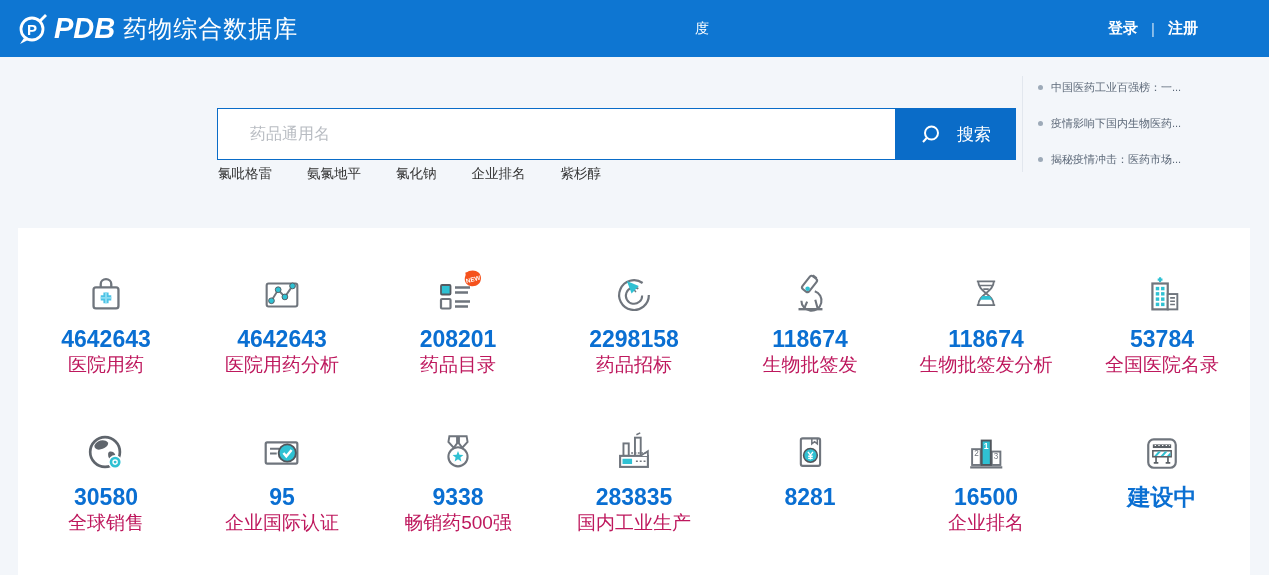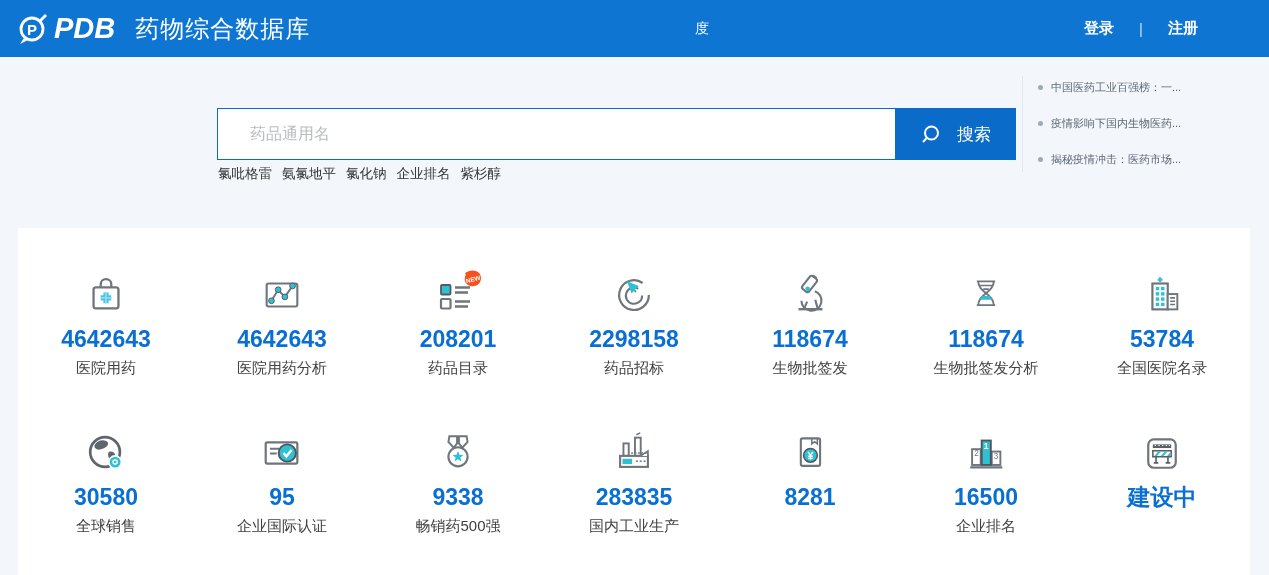--- a/index.html
+++ b/index.html
@@ -12,47 +12,47 @@
 
   
   .header {
     position:absolute; top:0; left:0; right:0; height:57px;
     background:#0e76d2; color:#fff;
     display:flex; align-items:center;
   }
   .logo { position:absolute; left:16px; top:0; height:57px; display:flex; align-items:center; cursor:pointer; }
   .logo-mark { margin-right:2px; display:flex; align-items:center; }
   .logo-brand { font-size:29px; font-weight:bold; font-style:italic; letter-spacing:0; }
-  .logo-title { font-size:24px; font-weight:400; margin-left:20px; letter-spacing:1px; }
+  .logo-title { font-size:24px; font-weight:400; margin-left:8px; letter-spacing:1px; }
   .announcements {
     position:absolute; left:695px; top:0; height:57px; width:322px;
     display:flex; align-items:center; overflow:hidden; white-space:nowrap;
     font-size:14px;
   }
   .announce-partial { flex:0 0 auto; }
   .announce-main { flex:0 0 auto; margin-left:42px; }
-  .auth { position:absolute; right:71px; top:0; height:57px; display:flex; align-items:center; font-size:15px; font-weight:bold;gap:12px; }
+  .auth { position:absolute; right:71px; top:0; height:57px; display:flex; align-items:center; font-size:15px; font-weight:bold; }
   .auth a { color:#fff; text-decoration:none; cursor:pointer; }
   .auth .sep { margin:0 13px; font-weight:400; opacity:.75; }
 
   
   .search-wrap { position:absolute; left:217px; top:108px; display:flex; }
   .search-input {
     width:678px; height:52px; background:#fff;
     border:1px solid #0a6cc8; border-right:none;
     font-size:16px; padding:0 32px; color:#333; outline:none;
     font-family:"Liberation Sans","DejaVu Sans",sans-serif;
   }
   .search-input::placeholder { color:#b8bcc2; }
   .search-btn {
     width:121px; height:52px; background:#0a6cc8; border:none; color:#fff;
     font-size:17px; display:flex; align-items:center; justify-content:center; gap:16px;
     cursor:pointer; font-family:inherit;
   }
-  .hot-links { position:absolute; left:218px; top:165px; display:flex; gap:10px; font-size:13.5px; }
+  .hot-links { position:absolute; left:218px; top:165px; display:flex; gap:35px; font-size:13.5px; }
   .hot-links a { color:#333; text-decoration:none; cursor:pointer; }
 
   
   .news-divider { position:absolute; left:1022px; top:76px; width:1px; height:96px; background:#e2e7ee; }
   .news-list { position:absolute; left:1038px; top:80px; width:214px; }
   .news-item { display:flex; align-items:center; margin-bottom:21px; cursor:pointer; }
   .news-dot { width:5px; height:5px; border-radius:50%; background:#9daab8; margin-right:8px; flex:0 0 auto; }
   .news-text { font-size:11px; color:#5c6878; white-space:nowrap; overflow:hidden; }
 
   
@@ -60,21 +60,21 @@
     position:absolute; left:18px; top:228px; width:1232px; bottom:0;
     background:#fff;
   }
   .stats-grid {
     display:grid; grid-template-columns:repeat(7,1fr); grid-auto-rows:158px;
     padding-top:38px;
   }
   .stat-card { text-align:center; cursor:pointer; }
   .stat-icon { height:52px; display:flex; align-items:flex-end; justify-content:center; position:relative; margin-bottom:9px; }
   .stat-value { font-size:23px; font-weight:bold; color:#0a6fd2; line-height:1.1; }
-  .stat-label { font-size:15px; color:#404040; margin-top:7px; }
+  .stat-label { font-size:19px; color:#be185d; }
 </style>
 </head>
 <body>
 
 <div class="header">
   <div class="logo">
     <span class="logo-mark">
       <svg width="36" height="38" viewBox="0 0 36 38">
         <circle cx="16" cy="19" r="11" fill="none" stroke="#fff" stroke-width="2.8"></circle>
         <text x="16" y="24.5" font-size="15" font-weight="bold" fill="#fff" text-anchor="middle">P</text>

